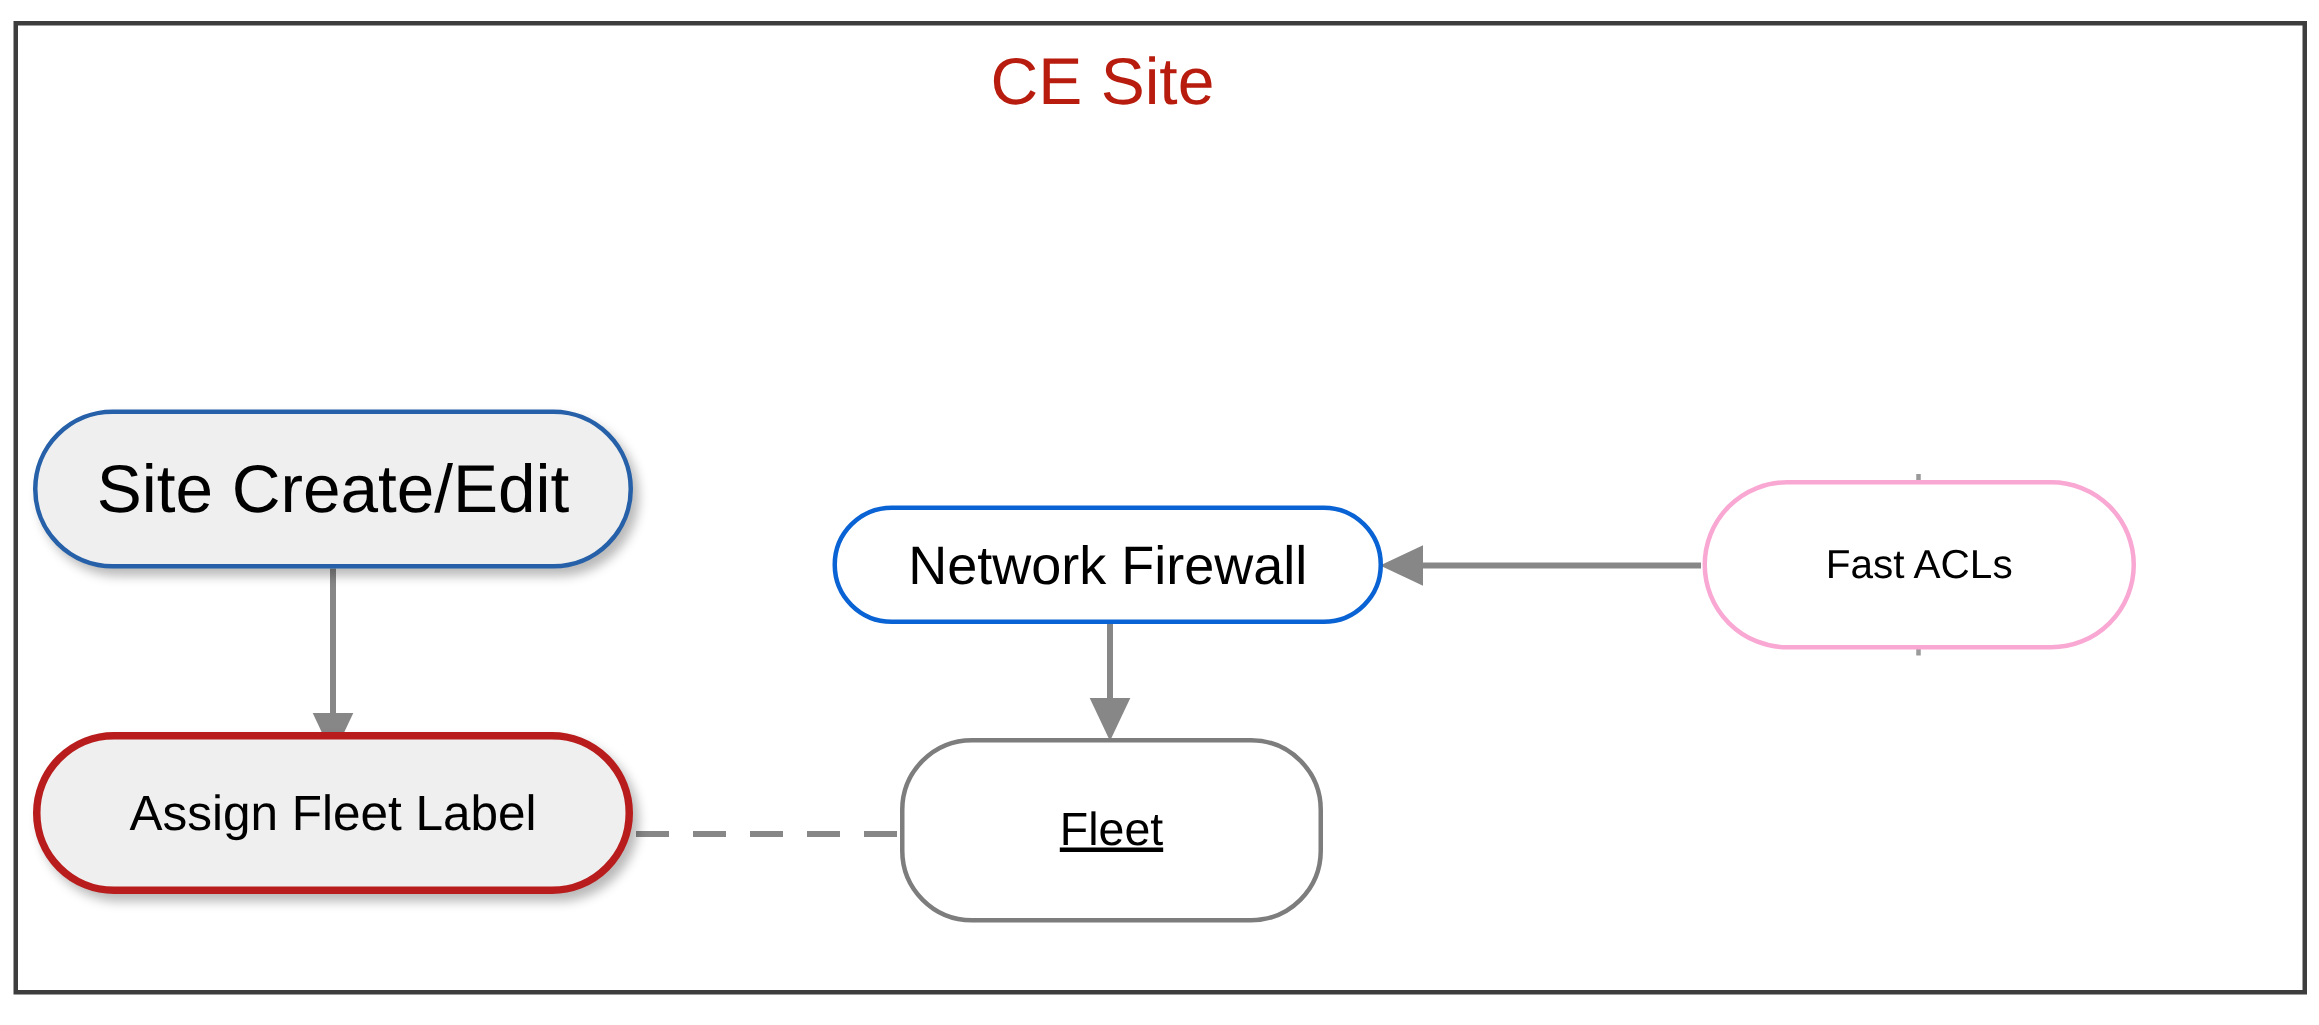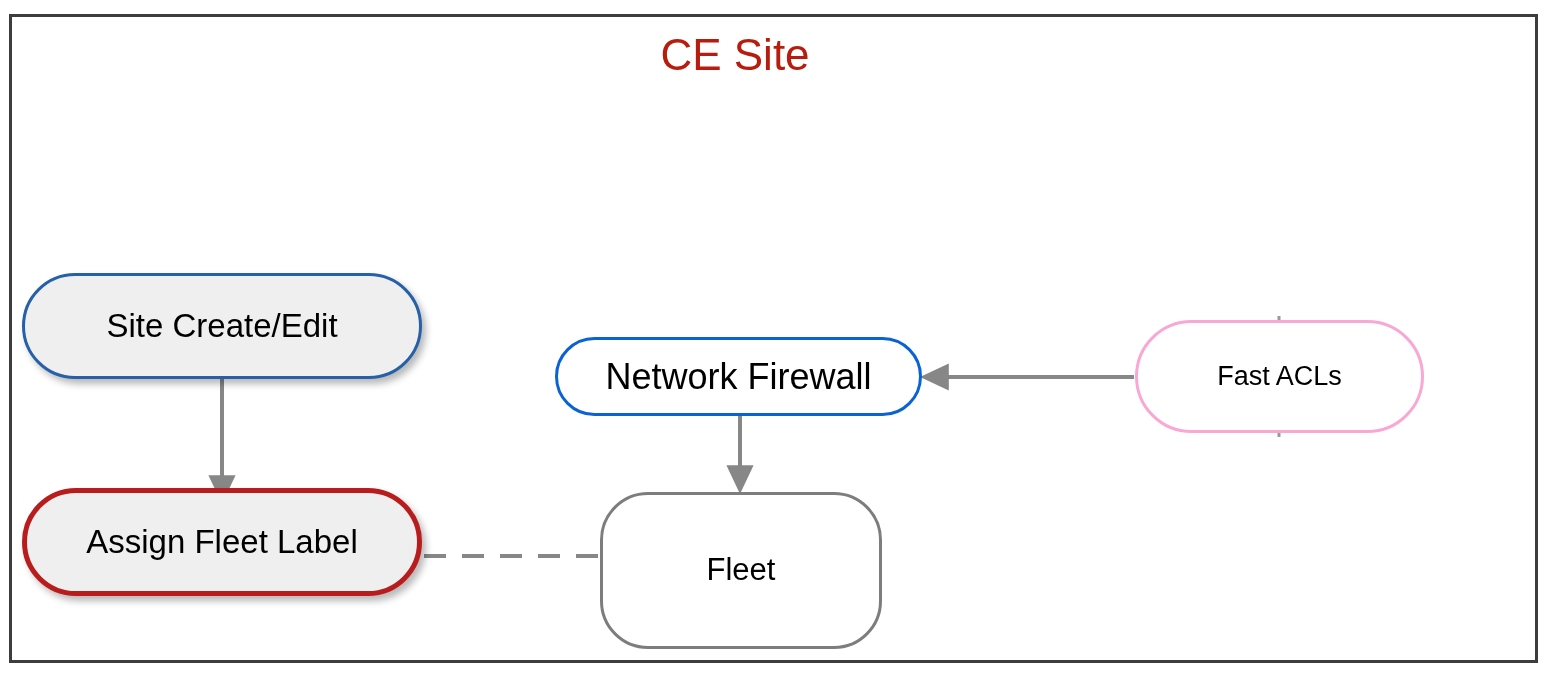--- a/index.html
+++ b/index.html
@@ -77,21 +77,21 @@
 
   
   #node-site-create-edit {
     left: 22px;
     top: 273px;
     width: 400px;
     height: 106px;
     border: 3px solid #2560a8;
     border-radius: 53px;
     background: #efefef;
-    font-size: 33px;
+    font-size: 45px;
     box-shadow: 4px 5px 7px rgba(0,0,0,0.28);
   }
 
   
   #node-assign-fleet-label {
     left: 22px;
     top: 488px;
     width: 400px;
     height: 108px;
     border: 5px solid #b91c1c;
@@ -111,25 +111,26 @@
     border-radius: 40px;
     background: #ffffff;
     font-size: 36px;
   }
 
   
   #node-fleet {
     left: 600px;
     top: 492px;
     width: 282px;
-    height: 157px;
+    height: 123px;
     border: 3px solid #7d7d7d;
     border-radius: 48px;
     background: #ffffff;
     font-size: 31px;
+    text-decoration: underline;
   }
 
   
   #node-fast-acls {
     left: 1135px;
     top: 320px;
     width: 289px;
     height: 113px;
     border: 3px solid #f9a8d4;
     border-radius: 57px;

